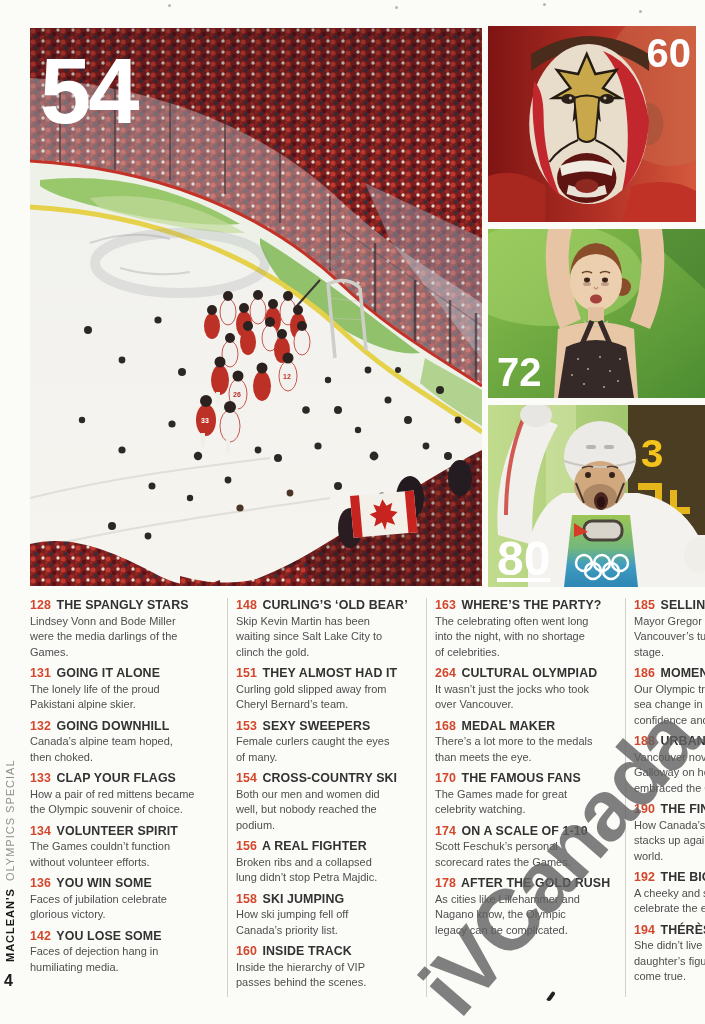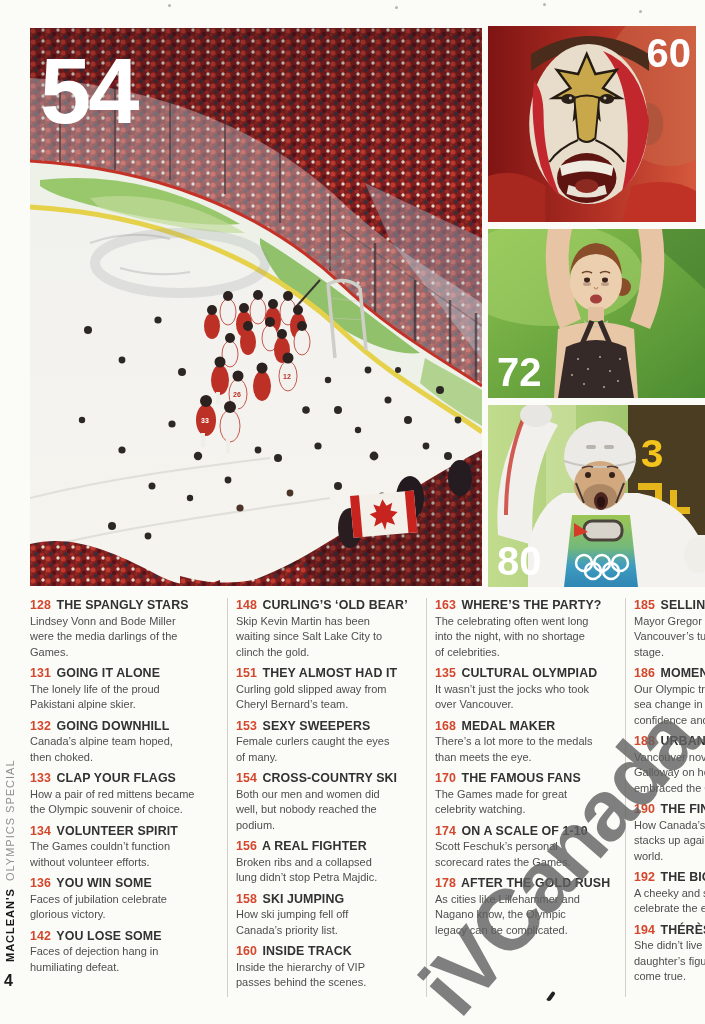--- a/index.html
+++ b/index.html
@@ -8,21 +8,21 @@
   .photo{position:absolute;overflow:hidden;background:#ddd;}
   .photo svg{display:block;width:100%;height:100%;}
   .photo-main{left:30px;top:28px;width:452px;height:558px;}
   .photo-fan{left:488px;top:26px;width:208px;height:196px;}
   .photo-skater{left:488px;top:229px;width:217px;height:169px;}
   .photo-skier{left:488px;top:405px;width:217px;height:182px;}
   .pnum{position:absolute;color:#fff;font-weight:700;line-height:0.82;z-index:5;}
   .pnum-54{left:10px;top:26px;font-size:92px;letter-spacing:-3px;}
   .pnum-60{right:5px;top:11px;font-size:40px;}
   .pnum-72{left:9px;bottom:9px;font-size:40px;}
-  .pnum-80{left:9px;bottom:9px;font-size:40px;}
+  .pnum-80{left:9px;bottom:9px;font-size:48px;text-decoration:underline;}
   .toc{position:absolute;left:30px;top:598px;width:675px;display:grid;
        grid-template-columns:173px 175px 175px 1fr;gap:24px;}
   .toc-col{padding-right:8px;}
   .toc-col + .toc-col{border-left:1px solid #d3d0c9;padding-left:8px;}
   .entry{margin-bottom:6px;}
   .entry-title{margin:0;font-size:12.4px;line-height:15.5px;color:#323232;font-weight:700;
                letter-spacing:0.1px;white-space:nowrap;}
   .entry-num{color:#d4472c;margin-right:2px;}
   .entry-desc{margin:0;font-size:11px;line-height:15.5px;color:#4e4e4e;}
   .spine{position:absolute;left:4px;top:962px;transform-origin:0 0;transform:rotate(-90deg);
@@ -407,21 +407,21 @@
         <article class="entry">
           <h3 class="entry-title"><span class="entry-num">134</span> VOLUNTEER SPIRIT</h3>
           <p class="entry-desc">The Games couldn’t function without volunteer efforts.</p>
         </article>
         <article class="entry">
           <h3 class="entry-title"><span class="entry-num">136</span> YOU WIN SOME</h3>
           <p class="entry-desc">Faces of jubilation celebrate glorious victory.</p>
         </article>
         <article class="entry">
           <h3 class="entry-title"><span class="entry-num">142</span> YOU LOSE SOME</h3>
-          <p class="entry-desc">Faces of dejection hang in humiliating defeat.</p>
+          <p class="entry-desc">Faces of dejection hang in humiliating media.</p>
         </article>
       </div>
       <div class="toc-col">
         <article class="entry">
           <h3 class="entry-title"><span class="entry-num">148</span> CURLING’S ‘OLD BEAR’</h3>
           <p class="entry-desc">Skip Kevin Martin has been waiting since Salt Lake City to clinch the gold.</p>
         </article>
         <article class="entry">
           <h3 class="entry-title"><span class="entry-num">151</span> THEY ALMOST HAD IT</h3>
           <p class="entry-desc">Curling gold slipped away from Cheryl Bernard’s team.</p>
@@ -446,21 +446,21 @@
           <h3 class="entry-title"><span class="entry-num">160</span> INSIDE TRACK</h3>
           <p class="entry-desc">Inside the hierarchy of VIP passes behind the scenes.</p>
         </article>
       </div>
       <div class="toc-col">
         <article class="entry">
           <h3 class="entry-title"><span class="entry-num">163</span> WHERE’S THE PARTY?</h3>
           <p class="entry-desc">The celebrating often went long into the night, with no shortage of celebrities.</p>
         </article>
         <article class="entry">
-          <h3 class="entry-title"><span class="entry-num">135</span> CULTURAL OLYMPIAD</h3>
+          <h3 class="entry-title"><span class="entry-num">264</span> CULTURAL OLYMPIAD</h3>
           <p class="entry-desc">It wasn’t just the jocks who took over Vancouver.</p>
         </article>
         <article class="entry">
           <h3 class="entry-title"><span class="entry-num">168</span> MEDAL MAKER</h3>
           <p class="entry-desc">There’s a lot more to the medals than meets the eye.</p>
         </article>
         <article class="entry">
           <h3 class="entry-title"><span class="entry-num">170</span> THE FAMOUS FANS</h3>
           <p class="entry-desc">The Games made for great celebrity watching.</p>
         </article>

